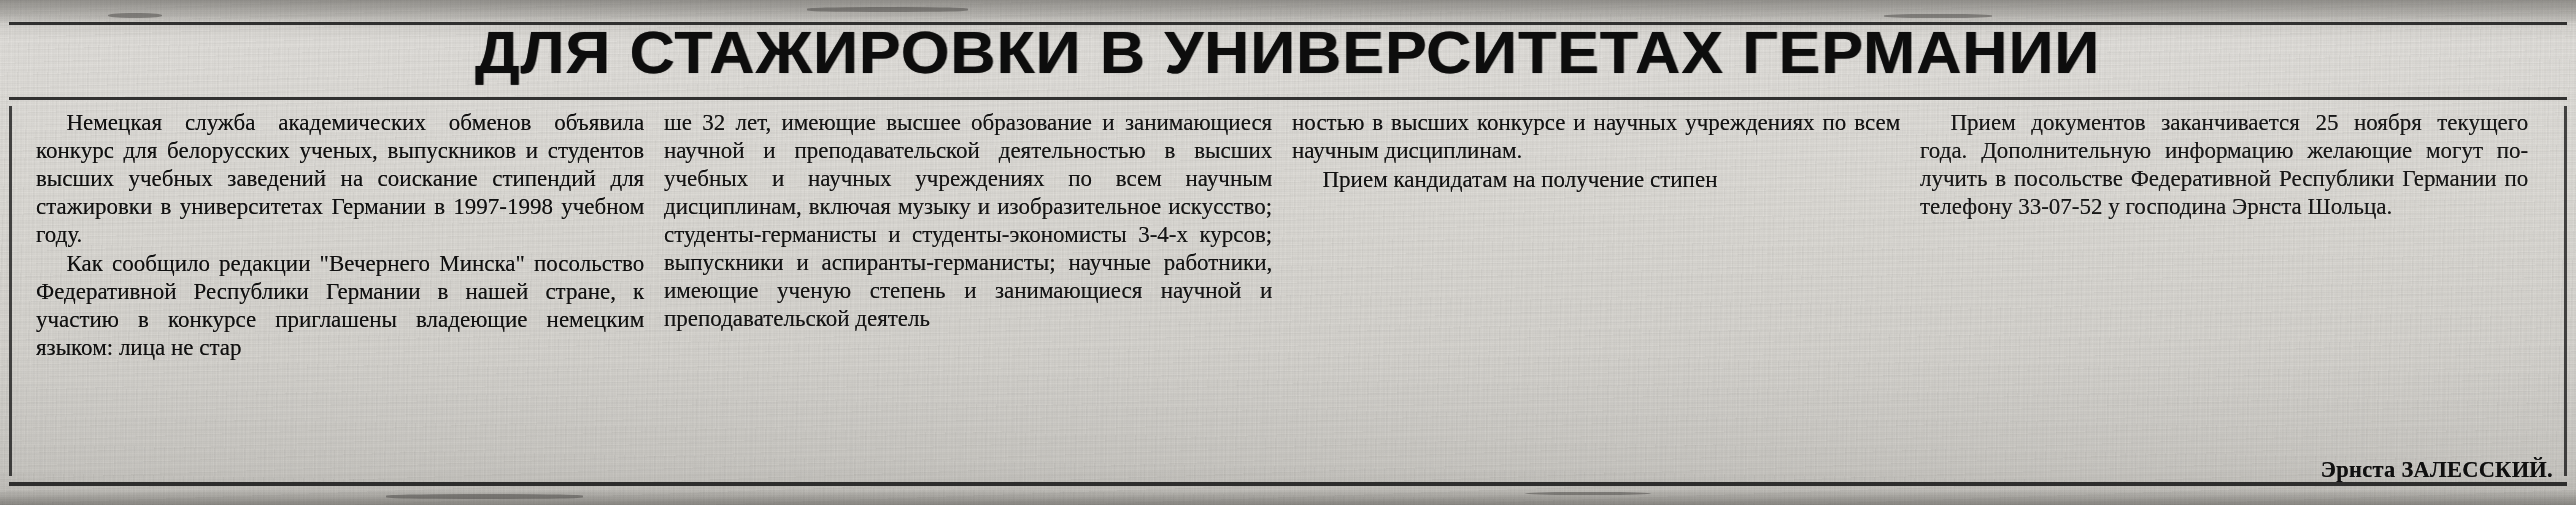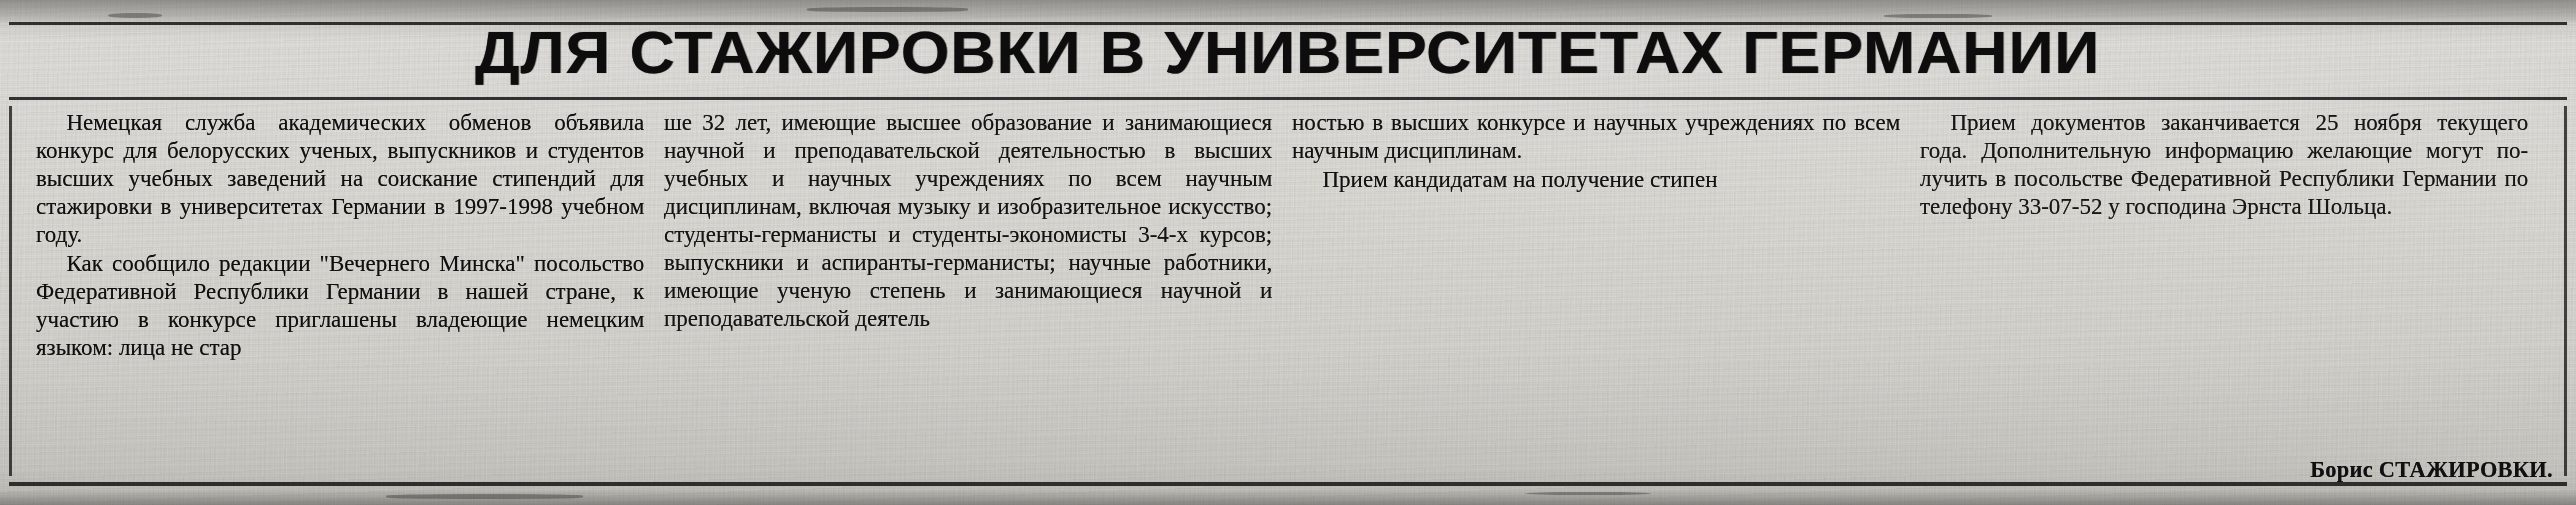--- a/index.html
+++ b/index.html
@@ -188,21 +188,21 @@
       <p>ностью в высших конкурсе и научных учреждениях по всем научным дисцип­линам.</p>
       <p class="indent">Прием кандидатам на получение стипен­</p>
     </div>
 
     <div class="col col-4">
       <p class="indent">Прием документов заканчивается 25 ноября текущего года. Дополнитель­ную информацию желающие могут по­лучить в посольстве Федеративной Рес­публики Германии по телефону 33-07-52 у господина Эрнста Шольца.</p>
     </div>
 
   </div>
 
-  <div class="byline">Борис СТАЖИРОВКИ.</div>
+  <div class="byline">Эрнста ЗАЛЕССКИЙ.</div>
 
   <div class="rule rule-bottom"></div>
 
   <div class="speck" style="left:108px; top:12.6px; width:54px; height:5.4px;"></div>
   <div class="speck" style="left:807px; top:7.2px; width:161px; height:4.5px;"></div>
   <div class="speck" style="left:1884px; top:14.4px; width:108px; height:3.6px;"></div>
   <div class="speck" style="left:386px; bottom:7.2px; width:197px; height:4.5px;"></div>
   <div class="speck" style="left:1525px; bottom:10.8px; width:126px; height:3.6px;"></div>
 
 </div>

